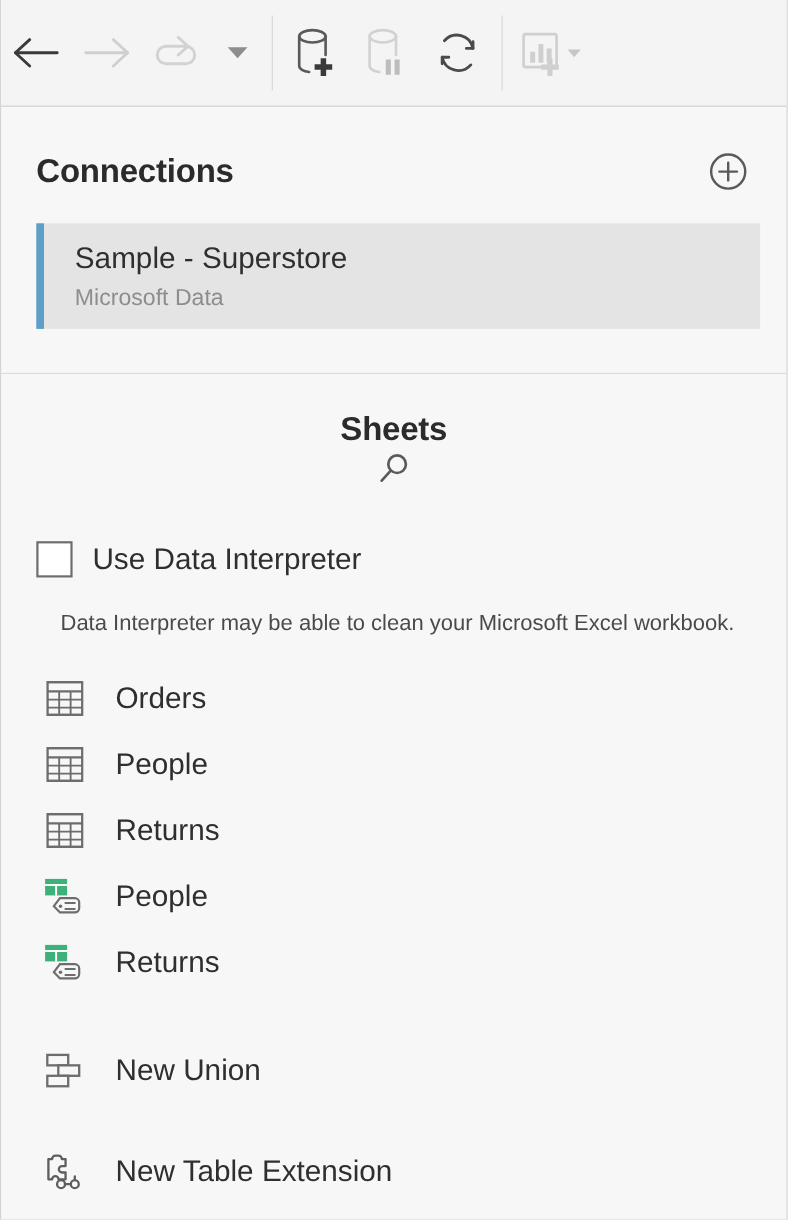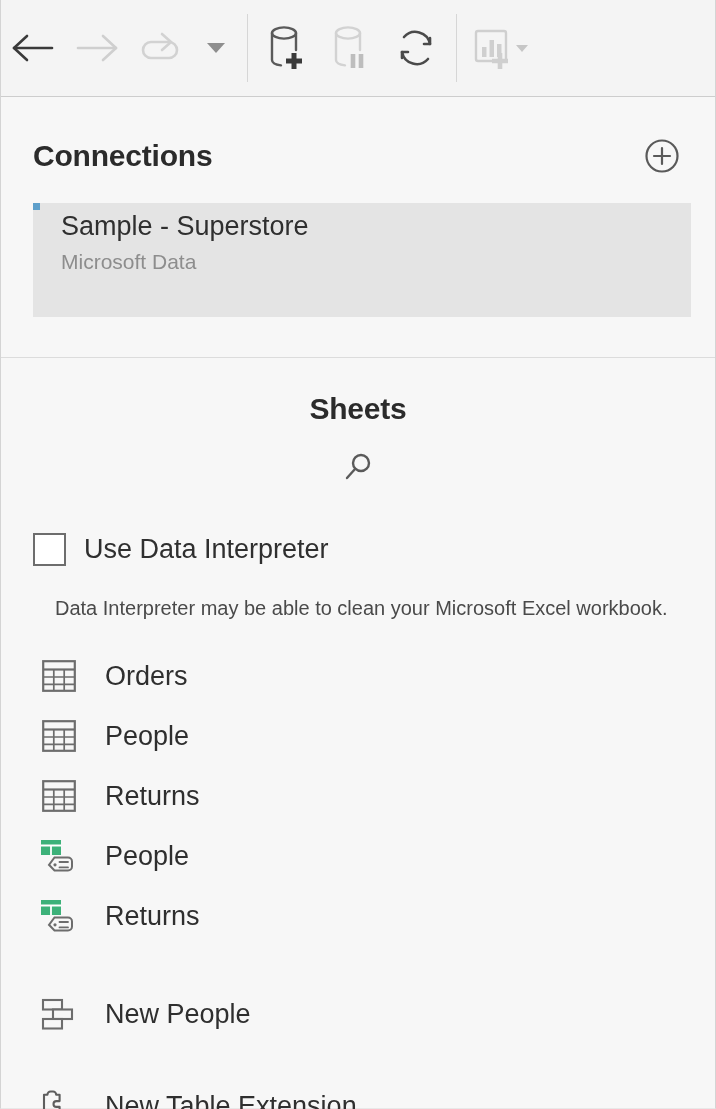--- a/index.html
+++ b/index.html
@@ -69,21 +69,20 @@
     width: 0;
     height: 0;
     border-left: 6px solid transparent;
     border-right: 6px solid transparent;
     border-top: 7px solid #c6c6c6;
   }
   .section-head {
     display: flex;
     align-items: center;
     justify-content: space-between;
-    gap: 23px;
   }
   .section-title {
     font-size: 30px;
     font-weight: bold;
     color: #2b2b2b;
     letter-spacing: -0.2px;
   }
   .divider {
     height: 1px;
     background: #dcdcdc;
@@ -97,22 +96,21 @@
   }
   .conn-head {
     padding: 0 32px;
     margin-bottom: 26px;
   }
   .conn-item {
     display: flex;
     align-items: stretch;
     background: #e4e4e4;
     margin: 0 24px 0 32px;
-    height: 114px;
-    flex-direction: column;
+    height: 96px;
   }
   .conn-accent {
     width: 7px;
     background: #5e9fca;
     flex: 0 0 7px;
   }
   .conn-text {
     display: flex;
     flex-direction: column;
     justify-content: center;
@@ -418,21 +416,21 @@
       <div class="list-gap"></div>
 
       <div class="sheet-item">
         <span class="sheet-icon">
           <svg width="36" height="34" viewBox="0 0 36 34">
             <rect x="2" y="3" width="19" height="9.5" stroke="#6d6d6d" stroke-width="2.1" fill="none"></rect>
             <rect x="12" y="12.5" width="19" height="9.5" stroke="#6d6d6d" stroke-width="2.1" fill="#f7f7f7"></rect>
             <rect x="2" y="22" width="19" height="9.5" stroke="#6d6d6d" stroke-width="2.1" fill="#f7f7f7"></rect>
           </svg>
         </span>
-        <span class="sheet-label">New People</span>
+        <span class="sheet-label">New Union</span>
       </div>
 
       <div class="list-gap-sm"></div>
 
       <div class="sheet-item">
         <span class="sheet-icon">
           <svg width="38" height="36" viewBox="0 0 38 36">
             <path d="M13 3.5 a3.2 3.2 0 0 1 3.2 3.2 h3.4 v6.4 h-3.2 a2.9 2.9 0 0 0 0 5.8 h3.2 v6.2 h-6.4
                      a2.9 2.9 0 0 0 -5.8 0 H4 V6.7 h3.4 a3.2 3.2 0 0 1 3.2 -3.2 Z" stroke="#5e5e5e" stroke-width="2.1" fill="none" stroke-linejoin="round"></path>
             <circle cx="15.5" cy="29.5" r="3.6" stroke="#5e5e5e" stroke-width="2.1" fill="none"></circle>

